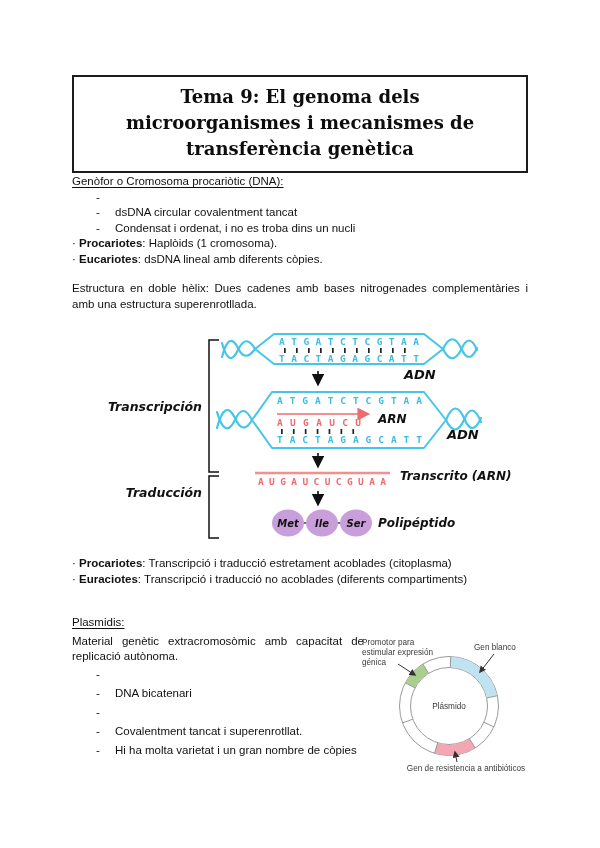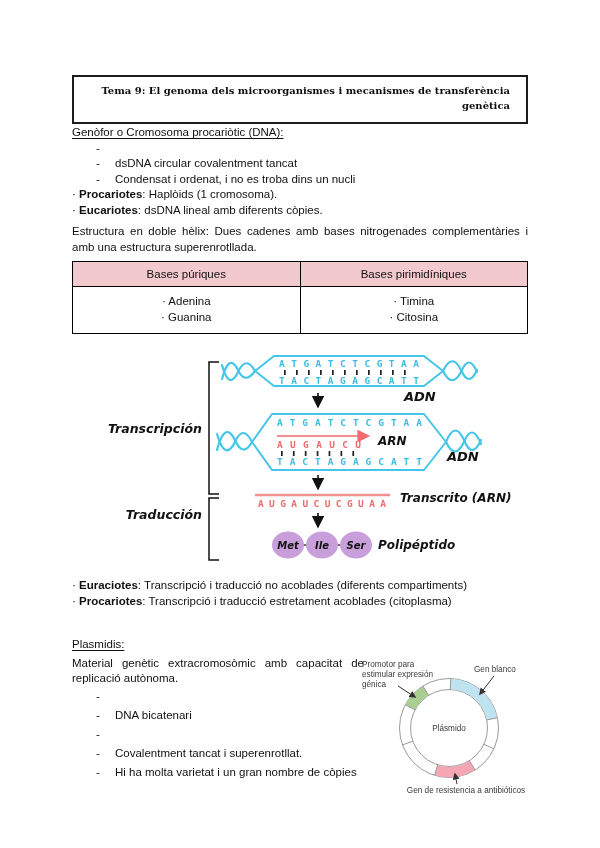--- a/index.html
+++ b/index.html
@@ -1,30 +1,30 @@
 <!DOCTYPE html>
 <html><head>
 <meta charset="utf-8">
 <style>
   html,body{margin:0;padding:0;background:#ffffff;}
   body{width:600px;height:848px;font-family:"Liberation Sans",sans-serif;color:#111;font-size:11.5px;}
   .page{box-sizing:border-box;width:600px;height:848px;padding:75px 72px 0;overflow:hidden;}
 
-  .title-box{border:2px solid #1c1c1c;padding:7px 16px 9px;text-align:right;
-    font-family:"DejaVu Serif",serif;font-weight:bold;font-size:10px;line-height:1.45;color:#0d0d0d;}
+  .title-box{border:2px solid #1c1c1c;padding:7px 16px 9px;text-align:center;
+    font-family:"DejaVu Serif",serif;font-weight:bold;font-size:18px;line-height:1.45;color:#0d0d0d;}
 
   .sect{margin-top:1px;}
   .heading-underline{text-decoration:underline;text-underline-offset:2px;}
   .line{line-height:15.5px;}
   .li{display:flex;line-height:15.5px;}
   .li-dash{width:19px;margin-left:24px;flex:none;}
   .li-wide .li{line-height:19px;}
   .note{line-height:15.5px;}
   .note b{font-weight:bold;}
-  .para{margin-top:6px;text-align:justify;line-height:15.5px;}
+  .para{margin-top:14px;text-align:justify;line-height:15.5px;}
 
   table.bases{margin-top:6px;width:100%;border-collapse:collapse;}
   table.bases th,table.bases td{border:1.6px solid #000;font-weight:normal;font-size:11.5px;}
   table.bases th{background:#f2c9cc;padding:6px 4px;text-align:center;}
   table.bases td{padding:6px 4px 8px;text-align:center;vertical-align:middle;}
   table.bases td .cell-line{line-height:16px;}
 
   .dna-figure{margin-top:12px;display:block;}
   .hand{font-family:"DejaVu Sans",sans-serif;font-style:italic;font-weight:bold;fill:#111;}
   .seq{font-family:"DejaVu Sans Mono",monospace;font-weight:bold;font-size:9.5px;fill:#3cbde2;}
@@ -73,38 +73,20 @@
       <b>Procariotes</b><span>: Haplòids (1 cromosoma).</span>
     </div>
     <div class="note">
       <span>·</span>
       <b>Eucariotes</b><span>: dsDNA lineal amb diferents còpies.</span>
     </div>
   </div>
 
   <div class="para">Estructura en doble hèlix: Dues cadenes amb bases nitrogenades complementàries i amb una estructura superenrotllada.</div>
 
-  <table class="bases">
-    <tbody>
-        <tr>
-      <th style="width:50%">Bases púriques</th>
-      <th style="width:50%">Bases pirimidíniques</th>
-    </tr>
-    <tr>
-      <td>
-        <div class="cell-line">· Adenina</div>
-        <div class="cell-line">· Guanina</div>
-      </td>
-      <td>
-        <div class="cell-line">· Timina</div>
-        <div class="cell-line">· Citosina</div>
-      </td>
-    </tr>
-  </tbody>
-    </table>
 
   <svg class="dna-figure" width="456" height="218" viewBox="0 0 456 218">
     <defs>
       <marker id="ah" markerWidth="9" markerHeight="9" refX="6.5" refY="4" orient="auto">
         <path d="M0,0 L8,4 L0,8 Z" fill="#111"></path>
       </marker>
       <marker id="rah" markerWidth="9" markerHeight="9" refX="6" refY="4" orient="auto">
         <path d="M0,0 L8,4 L0,8 Z" fill="#ee6b6e"></path>
       </marker>
     </defs>
@@ -154,25 +136,25 @@
     <ellipse cx="284" cy="199" rx="16" ry="13.5" fill="#c89fdb"></ellipse>
     <text class="hand" x="216" y="203" font-size="10" text-anchor="middle">Met</text>
     <text class="hand" x="250" y="203" font-size="10" text-anchor="middle">Ile</text>
     <text class="hand" x="284" y="203" font-size="10" text-anchor="middle">Ser</text>
     <text class="hand" x="306" y="203" font-size="12">Polipéptido</text>
   </svg>
 
   <div class="sect" style="margin-top:14px;">
     <div class="note">
       <span>·</span>
+      <b>Procariotes</b><span>: Transcripció i traducció estretament acoblades (citoplasma)</span>
+    </div>
+    <div class="note">
+      <span>·</span>
       <b>Euraciotes</b><span>: Transcripció i traducció no acoblades (diferents compartiments)</span>
-    </div>
-    <div class="note">
-      <span>·</span>
-      <b>Procariotes</b><span>: Transcripció i traducció estretament acoblades (citoplasma)</span>
     </div>
   </div>
 
   <div class="sect" style="margin-top:28px;">
     <div class="line">
       <span class="heading-underline">Plasmidis:</span>
     </div>
     <div class="plasmids-row">
       <div class="plasmids-text">
         <div class="para" style="margin-top:1px;">Material genètic extracromosòmic amb capacitat de replicació autònoma.</div>

